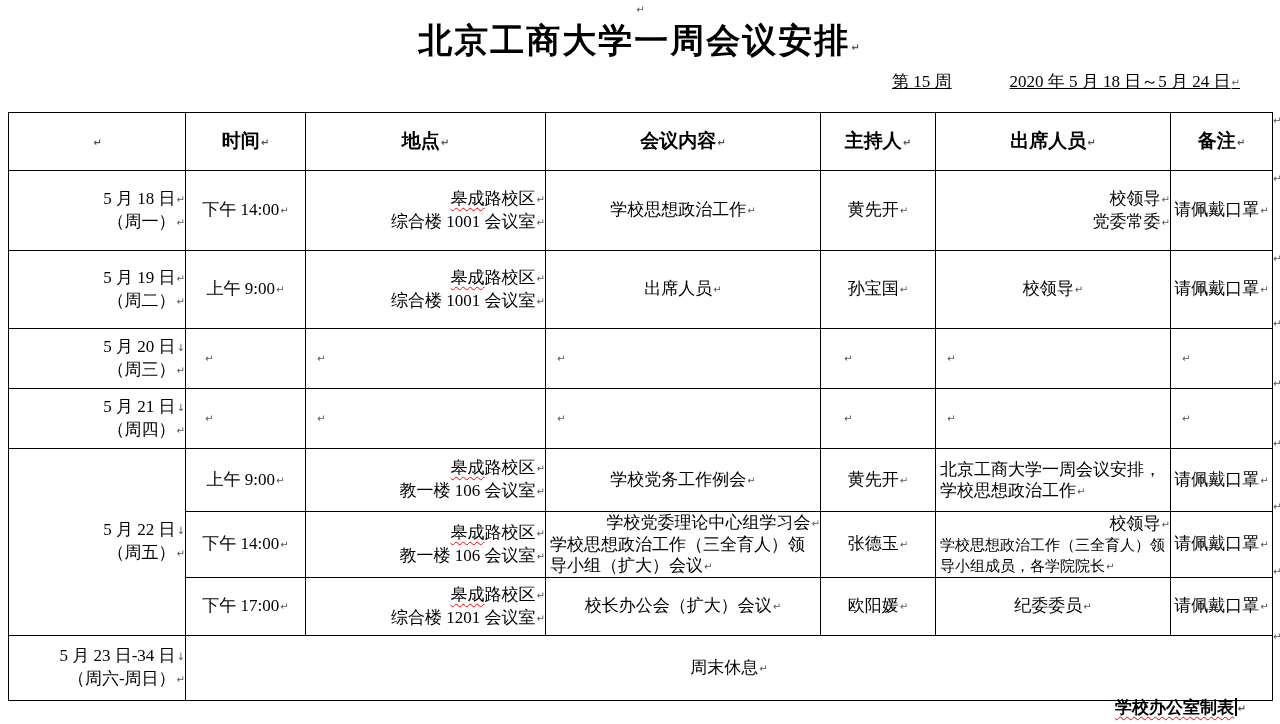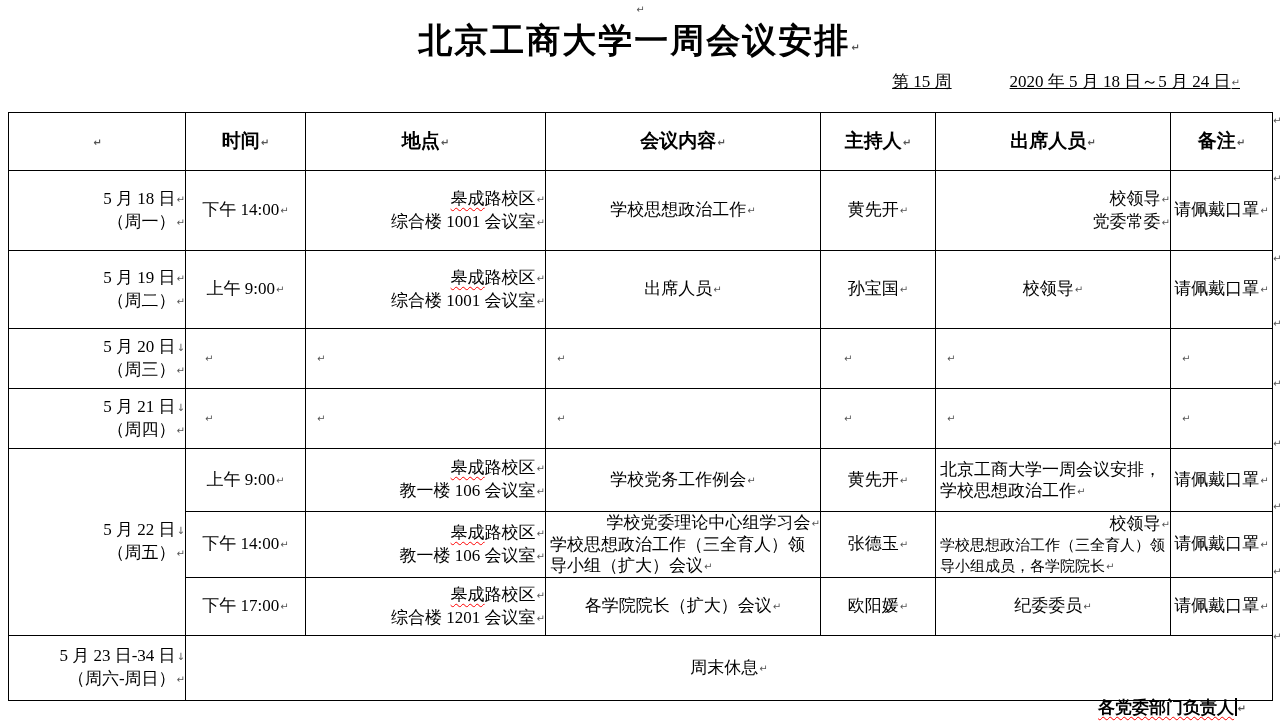--- a/index.html
+++ b/index.html
@@ -183,21 +183,21 @@
     </td>
     <td class="c"><span>请佩戴口罩</span><span class="mk">↵</span></td>
   </tr>
 
   <tr style="height:58px">
     <td class="c"><span>下午 17:00</span><span class="mk">↵</span></td>
     <td class="c">
       <span class="ln"><span class="sq">皋成</span><span>路校区</span><span class="mk">↵</span></span>
       <span class="ln"><span>综合楼 1201 会议室</span><span class="mk">↵</span></span>
     </td>
-    <td class="c"><span>各学院院长（扩大）会议</span><span class="mk">↵</span></td>
+    <td class="c"><span>校长办公会（扩大）会议</span><span class="mk">↵</span></td>
     <td class="c"><span>欧阳媛</span><span class="mk">↵</span></td>
     <td class="c"><span>纪委委员</span><span class="mk">↵</span></td>
     <td class="c"><span>请佩戴口罩</span><span class="mk">↵</span></td>
   </tr>
 
   <tr style="height:65px">
     <td class="c">
       <span class="ln"><span>5 月 23 日-34 日</span><span class="mk">↓</span></span>
       <span class="ln"><span>（周六-周日）</span><span class="mk">↵</span></span>
     </td>
@@ -213,14 +213,14 @@
   <span class="mk" style="top:253px">↵</span>
   <span class="mk" style="top:318px">↵</span>
   <span class="mk" style="top:378px">↵</span>
   <span class="mk" style="top:438px">↵</span>
   <span class="mk" style="top:501px">↵</span>
   <span class="mk" style="top:566px">↵</span>
   <span class="mk" style="top:631px">↵</span>
 </div>
 
 <div class="footer">
-  <span class="sq">各党委部门负责人</span><span class="cursor"></span><span class="mk">↵</span>
+  <span class="sq">学校办公室制表</span><span class="cursor"></span><span class="mk">↵</span>
 </div>
 
 </body></html>

